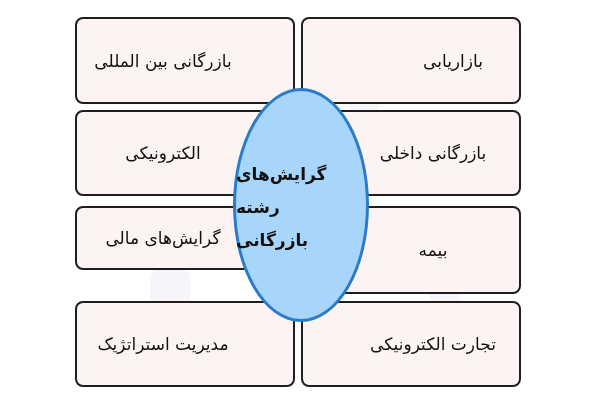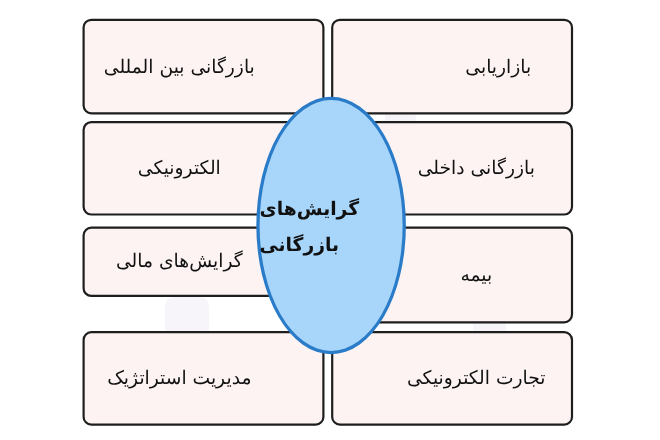--- a/index.html
+++ b/index.html
@@ -78,14 +78,15 @@
 </div>
 <div class="box right" style="left:301px; top:206px; width:220px; height:88px;">
   <span>بیمه</span>
 </div>
 <div class="box right" style="left:301px; top:301px; width:220px; height:86px;">
   <span>تجارت الکترونیکی</span>
 </div>
 
 <div class="ellipse">
   <div>گرایش‌های</div>
+  <div>رشته</div>
   <div>بازرگانی</div>
 </div>
 
 </body></html>

